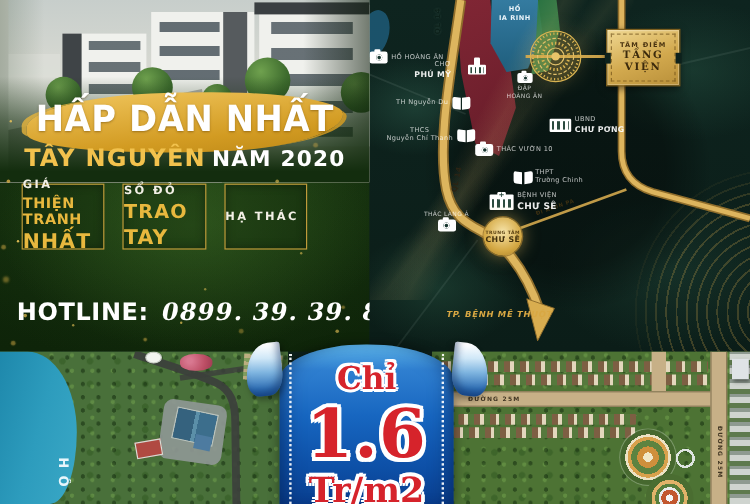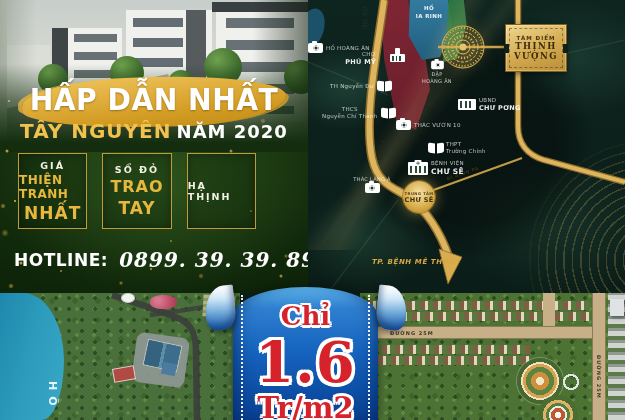--- a/index.html
+++ b/index.html
@@ -44,29 +44,29 @@
     background:linear-gradient(175deg,#f0c55c,#d29b22 70%,#c08b18);
     border-radius:46% 54% 42% 58% / 55% 45% 60% 40%; transform:rotate(-1.6deg);
     box-shadow:6px 2px 0 -3px rgba(210,155,34,.85), -7px -2px 0 -3px rgba(230,180,60,.8); }
   .headline { position:absolute; left:0; top:82px; width:308px; text-align:center; z-index:7;
     color:#ffffff; font-size:30px; font-weight:bold; letter-spacing:.5px; transform:scaleX(.94);
     text-shadow:0 1px 2px rgba(80,50,0,.45); }
   .subline { position:absolute; left:0; top:119px; width:308px; text-align:center; z-index:7; }
   .subline .strong { color:#f2c24d; font-size:20px; font-weight:bold; letter-spacing:1px; }
   .subline .rest { color:#ffffff; font-size:18px; font-weight:600; letter-spacing:1px; }
   .features { position:absolute; left:18px; top:153px; width:238px; display:flex; gap:15px; z-index:7; }
-  .fbox { flex:1; height:76px; border:1px solid #bf9b3a; background:rgba(10,30,8,.25);
-    display:flex; flex-direction:column; align-items:center; justify-content:center; gap:2px;
+  .fbox { flex:1; height:55px; border:1px solid #bf9b3a; background:rgba(10,30,8,.25);
+    display:flex; flex-direction:column; align-items:flex-start; justify-content:center; gap:2px;
     box-shadow:inset 0 0 8px rgba(0,0,0,.35); }
   .fbox .ft { color:#f3f0e6; font-size:9.5px; font-weight:bold; letter-spacing:2px; }
   .fbox .fm { color:#e8b83e; font-size:12px; font-weight:bold; letter-spacing:.5px; }
   .fbox.wide .fm { font-size:16px; letter-spacing:1px; }
   .fbox .fb { color:#e8b83e; font-size:17px; font-weight:bold; letter-spacing:1px; }
   .hotline { position:absolute; left:14px; top:248px; width:290px; z-index:7; color:#fff; white-space:nowrap; }
-  .hotline .hl { font-size:17px; font-weight:bold; letter-spacing:.5px; vertical-align:middle;}
+  .hotline .hl { font-size:20px; font-weight:bold; letter-spacing:.5px; vertical-align:middle;}
   .hotline .hn { font-family:"DejaVu Serif","Liberation Serif",serif; font-style:italic; font-weight:bold;
     font-size:20px; letter-spacing:1px; margin-left:6px; vertical-align:middle;}
   .sparkles { position:absolute; left:0; top:0; width:2px; height:2px; border-radius:50%;
     background:rgba(240,200,90,.8); z-index:6; transform:translate(8px,100px);
     box-shadow: -2px 50px 0 .5px rgba(222,178,72,.8), -6px 105px 1px 1px rgba(222,178,72,.5),
       6px 100px 0 0 rgba(240,200,90,.9), -4px 132px 2px 1.5px rgba(222,178,72,.45),
       12px 162px 0 .5px rgba(240,200,90,.7), 2px 185px 1px 1px rgba(222,178,72,.5),
       52px 170px 0 0 rgba(240,200,90,.6), 112px 182px 1px .5px rgba(222,178,72,.55),
       162px 140px 0 0 rgba(240,200,90,.5), 222px 50px 0 .5px rgba(240,200,90,.6),
       254px 20px 1px 1px rgba(222,178,72,.4), 242px 110px 0 0 rgba(240,200,90,.55),
@@ -274,21 +274,21 @@
         <span class="ft">GIÁ</span>
         <span class="fm">THIỆN TRANH</span>
         <span class="fb">NHẤT</span>
       </div>
       <div class="fbox wide">
         <span class="ft">SỔ ĐỎ</span>
         <span class="fm">TRAO</span>
         <span class="fb">TAY</span>
       </div>
       <div class="fbox wide">
-        <span class="ft">HẠ THỊNH</span>
+        <span class="ft">HẠ THÁC</span>
       </div>
     </div>
     <div class="hotline">
       <span class="hl">HOTLINE:</span>
       <span class="hn">0899. 39. 39. 89</span>
     </div>
     <div class="sparkles"></div>
   </section>
 
   <section class="map">
@@ -322,22 +322,22 @@
       <circle cx="23" cy="23" r="15" fill="none" stroke="#e2c06a" stroke-width="1" stroke-dasharray="3 1.5"></circle>
       <circle cx="23" cy="23" r="11" fill="none" stroke="#d9b351" stroke-width="2.5" stroke-dasharray="1.2 1.8"></circle>
       <circle cx="23" cy="23" r="7" fill="none" stroke="#e2c06a" stroke-width="1"></circle>
       <circle cx="23" cy="23" r="3.5" fill="#e7c46a"></circle>
     </svg>
 
     <div class="badge">
       <span class="notch nl"></span>
       <span class="notch nr"></span>
       <div class="b1">TÂM ĐIỂM</div>
-      <div class="b2">THỊNH</div>
-      <div class="b2">VƯỢNG</div>
+      <div class="b2">TẦNG</div>
+      <div class="b2">VIỆN</div>
     </div>
 
     <div class="center-marker">
       <span class="c1">TRUNG TÂM</span>
       <span class="c2">CHƯ SÊ</span>
     </div>
 
     <span class="rl rl-top">QL 14</span>
     <span class="rl rl-mid">QL 14</span>
     <span class="rl rl-ayun">ĐI AYUN PA</span>

